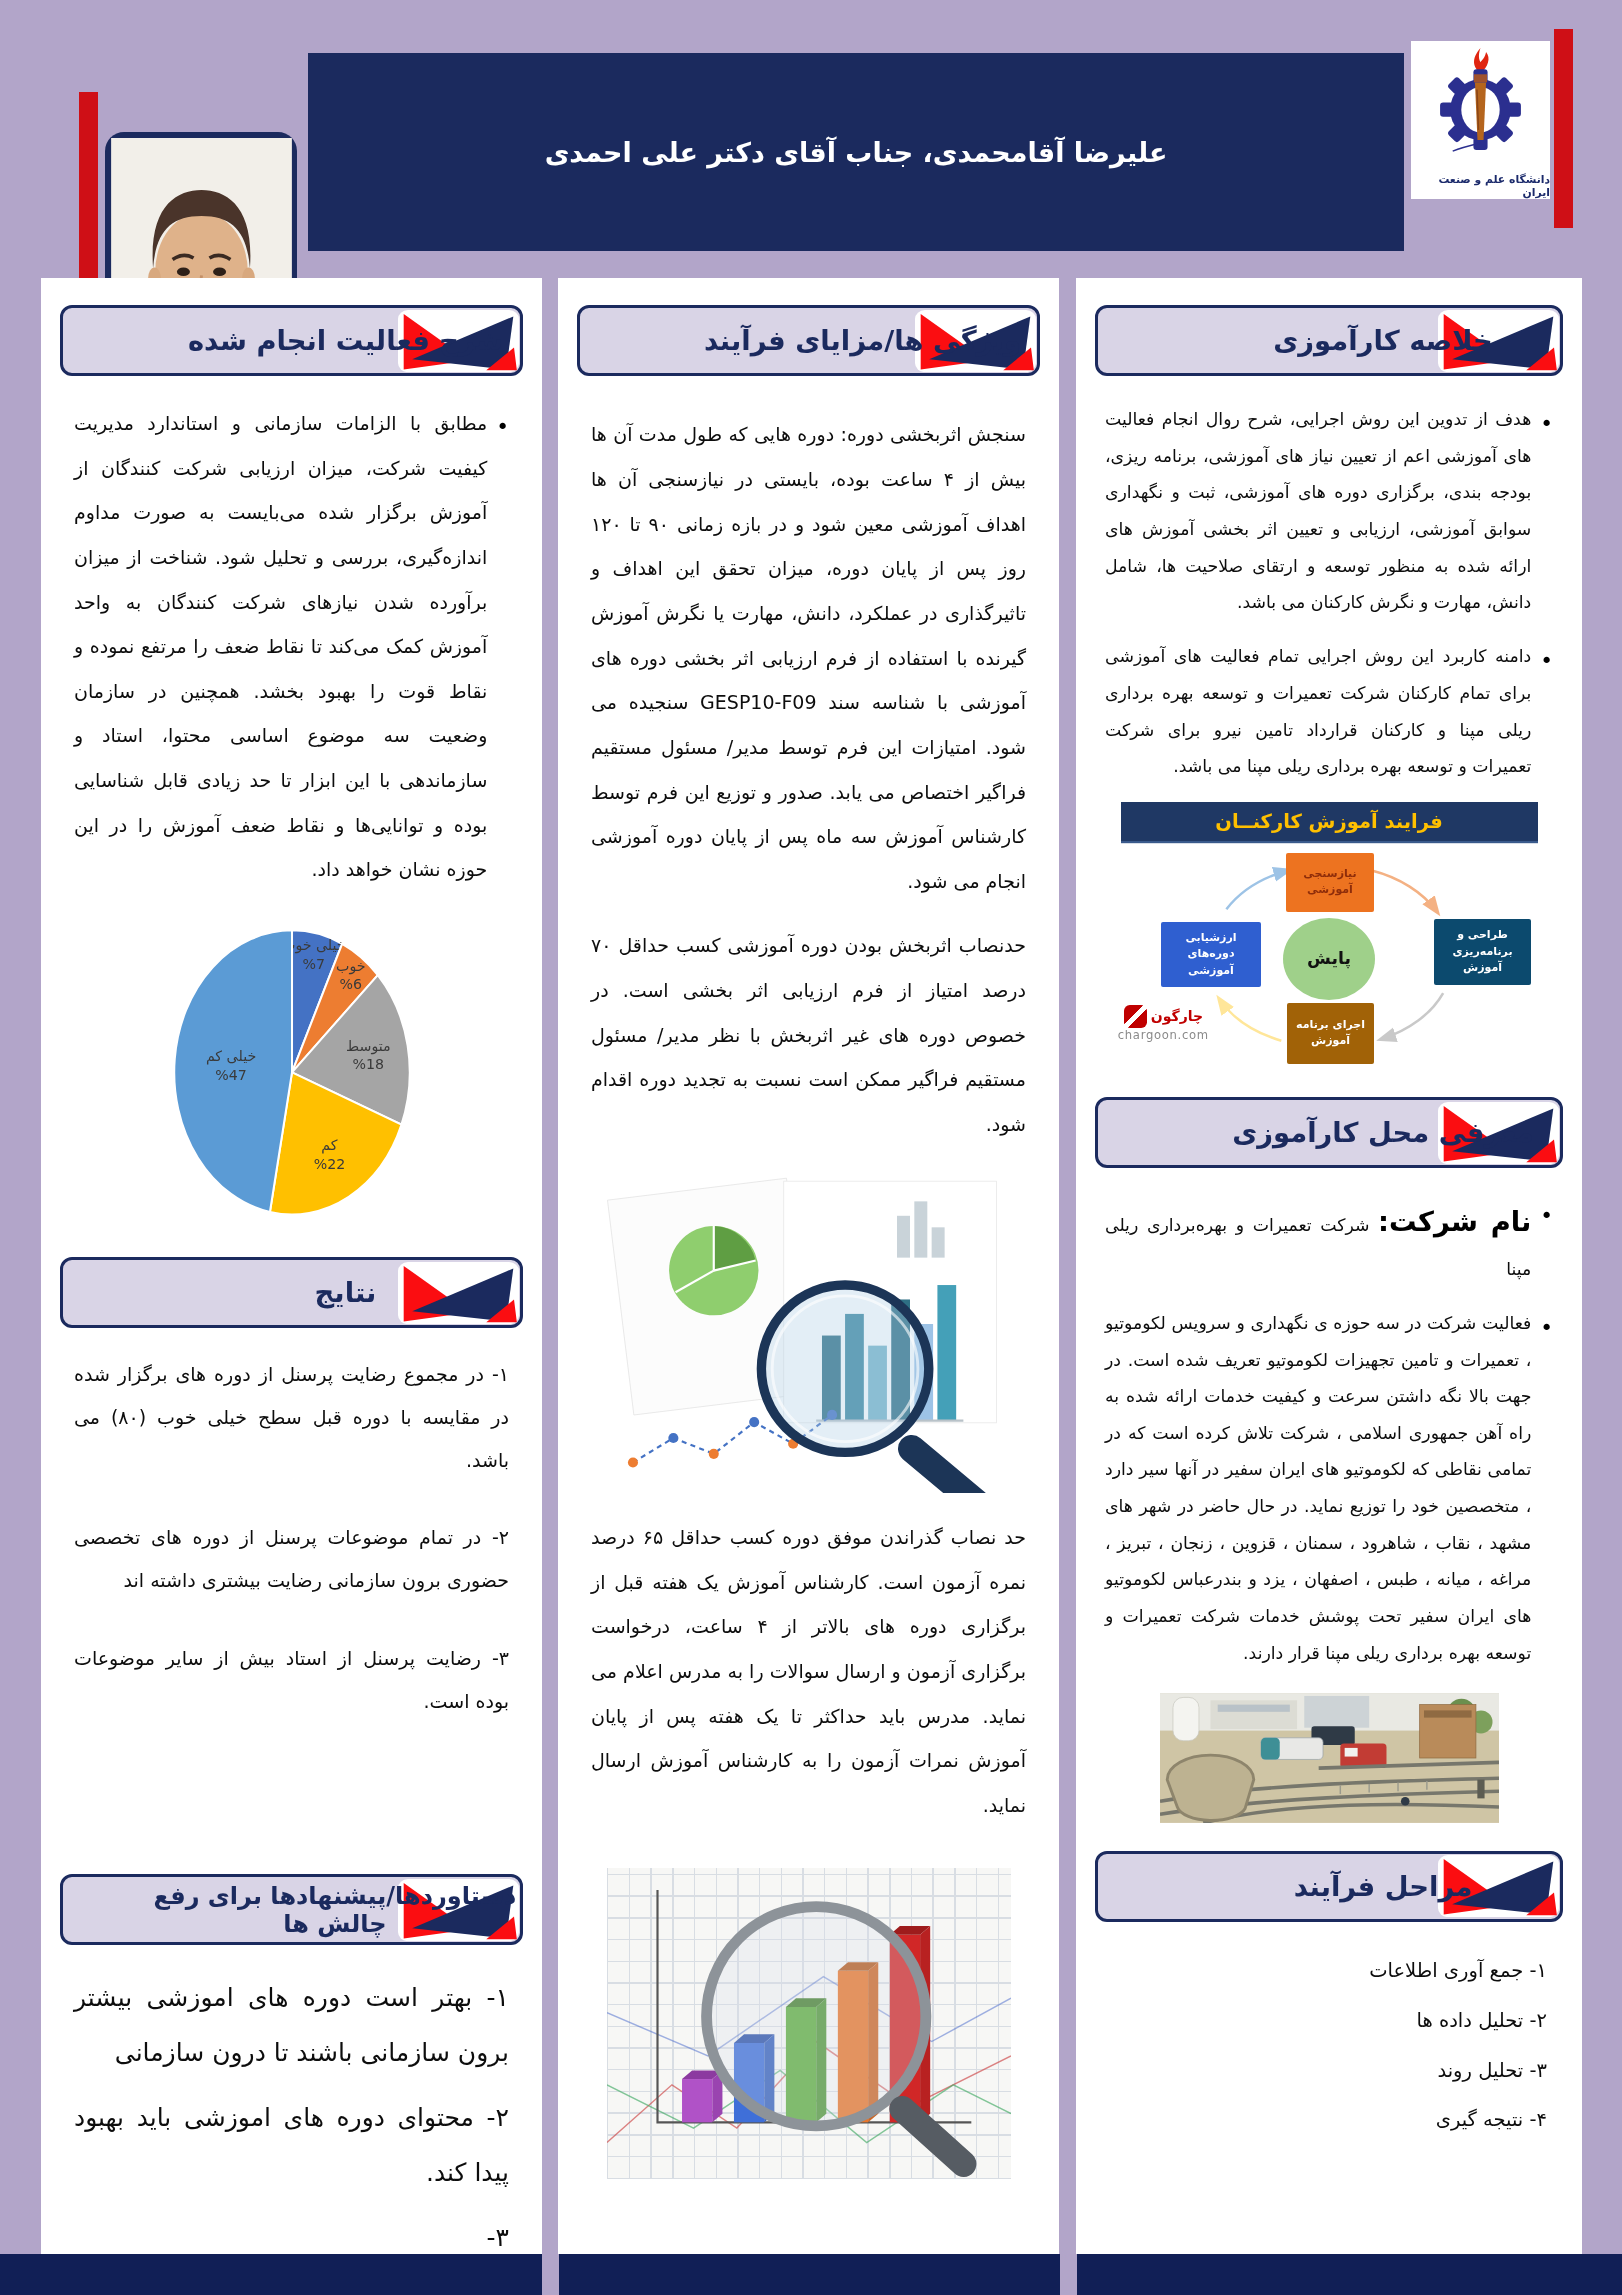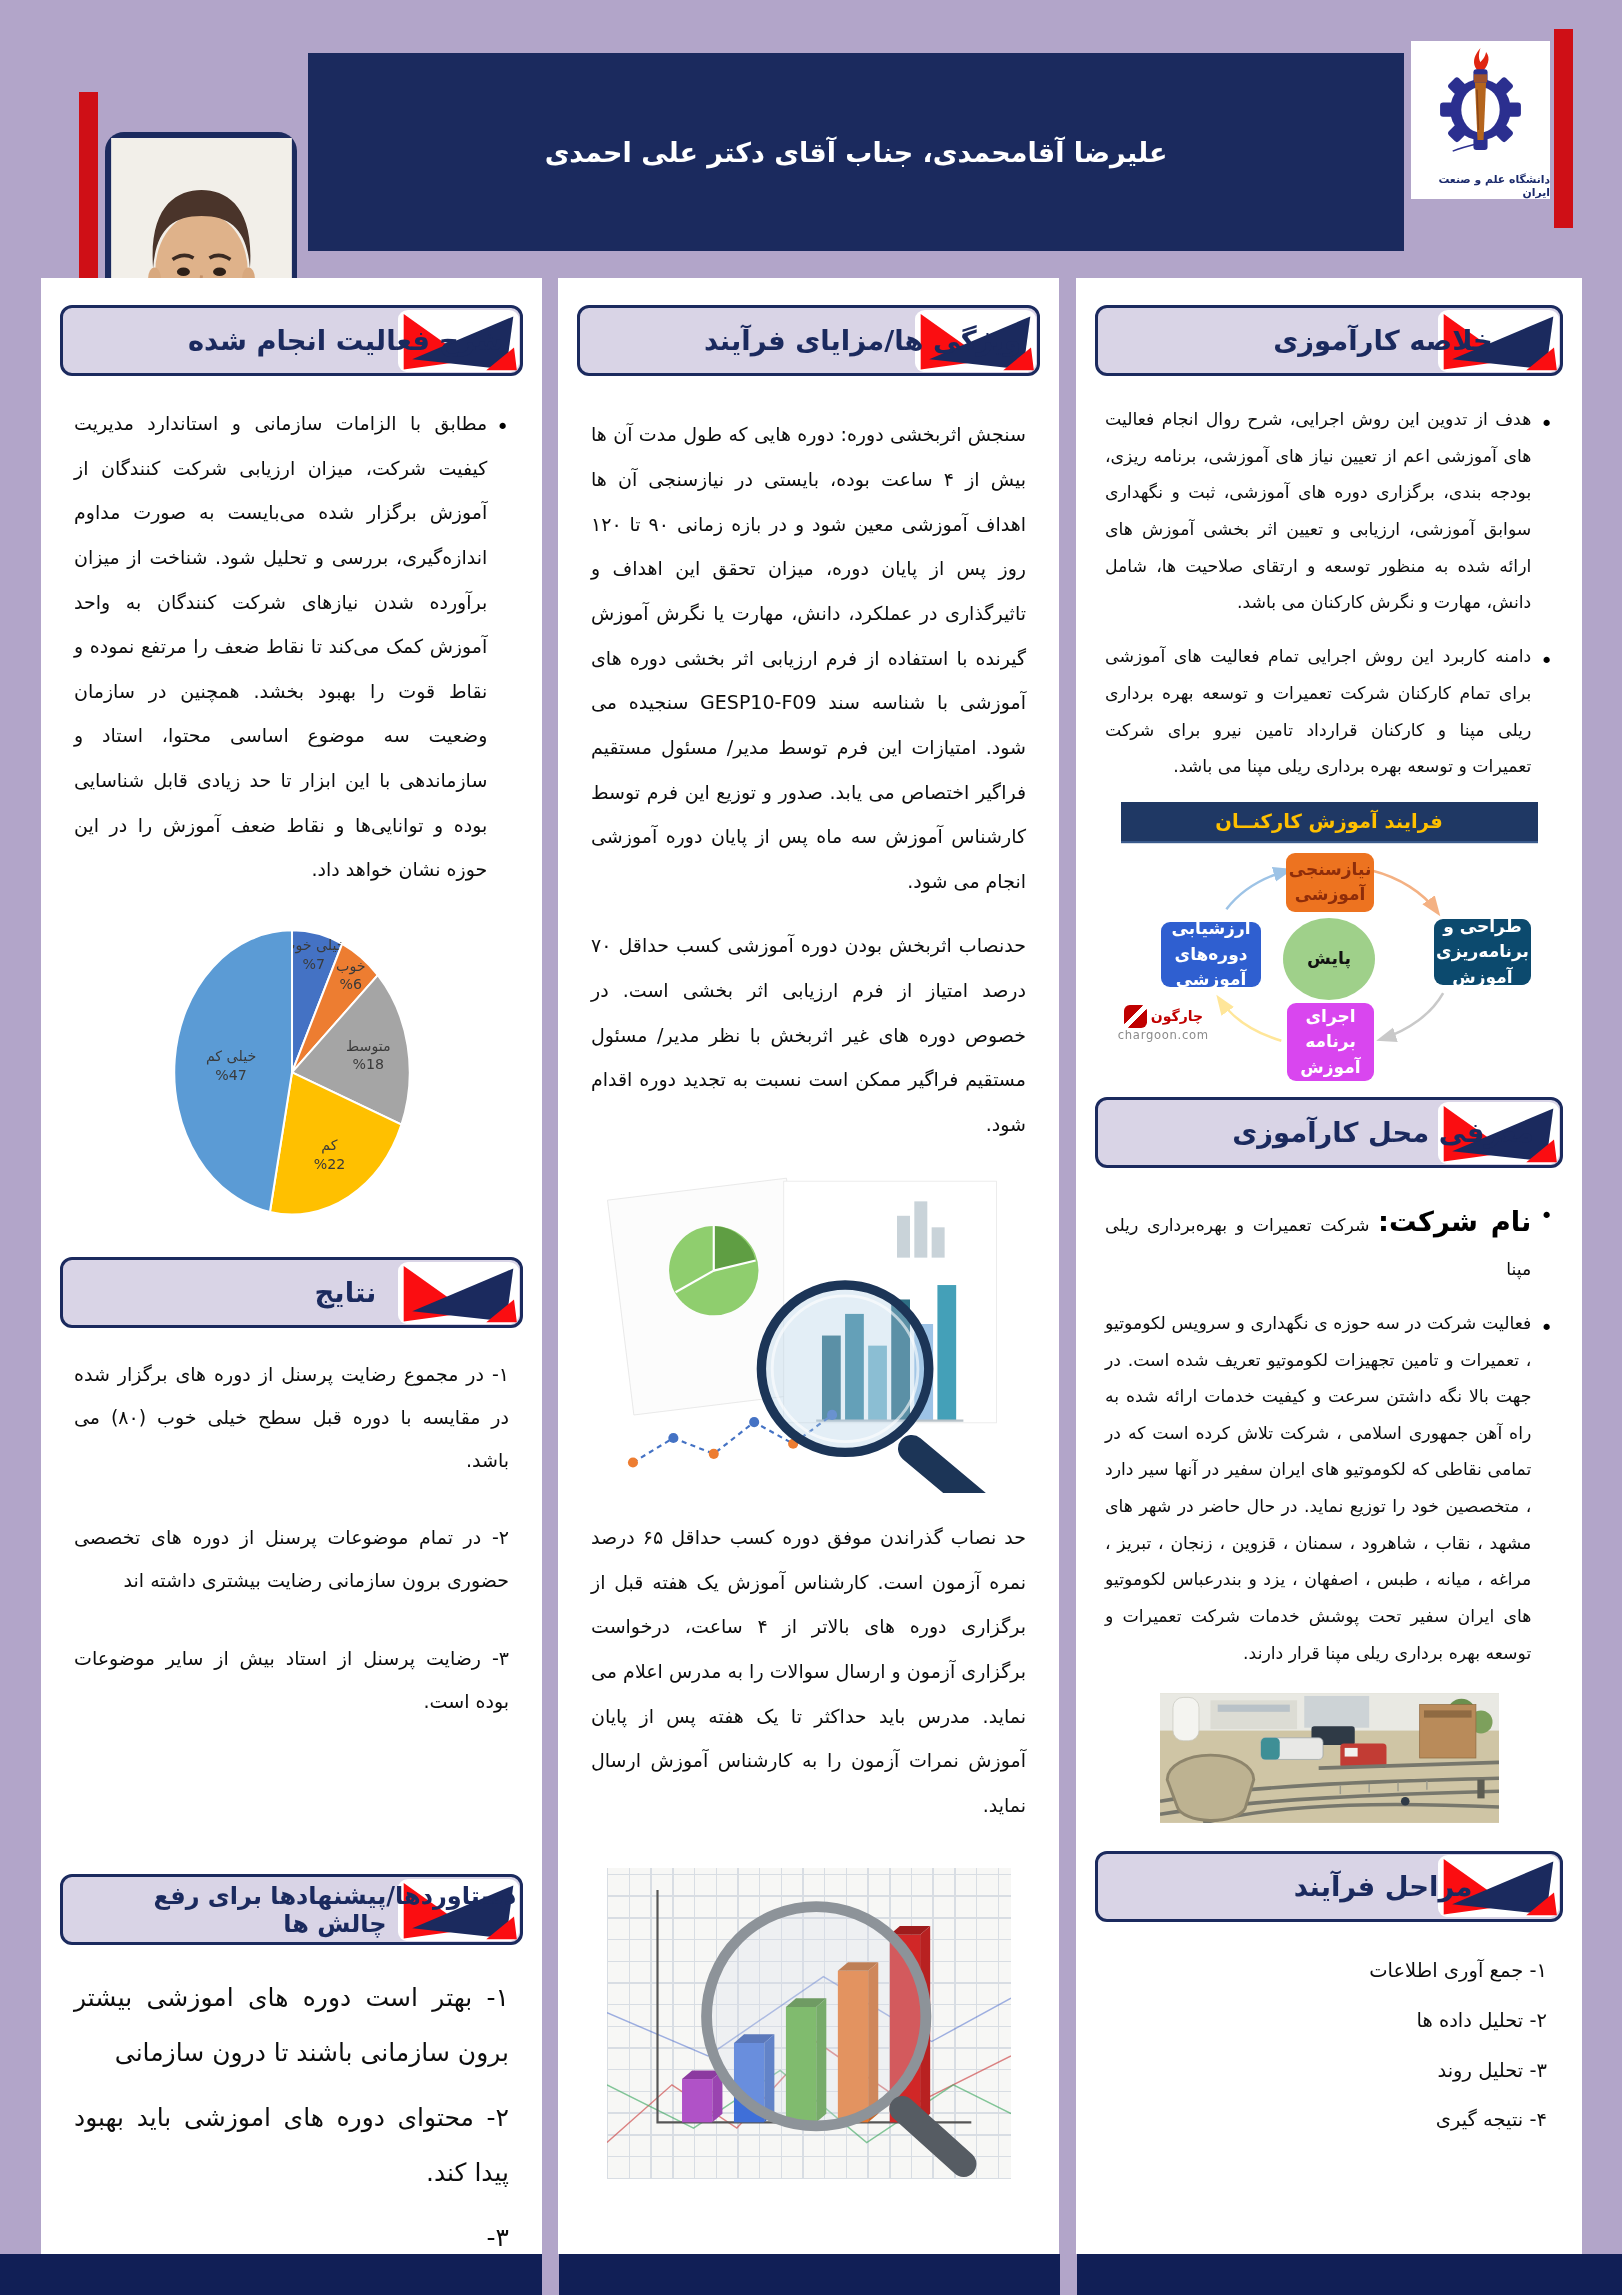--- a/index.html
+++ b/index.html
@@ -44,25 +44,25 @@
   .steps{margin:10px 35px;}
   .step-item{font-size:19.5px;line-height:2.55;text-align:right;color:#0d0d0d;}
 
   
   .diag-wrap{width:448px;margin:17.3px auto 21.7px;}
   .diag-titlebar{width:417px;height:39px;margin:0 auto 8.7px;background:#1f3864;display:flex;align-items:center;justify-content:center;
                  box-shadow:0 2.2px 0 #3a5a8c;}
   .diag-title{color:#ffc000;font-size:19.5px;font-weight:bold;letter-spacing:0.7px;}
   .cycle{position:relative;width:448px;height:220px;}
   .cycle svg.arrows{position:absolute;inset:0;}
-  .node{position:absolute;border-radius:9px;display:flex;align-items:center;justify-content:center;
-        text-align:center;font-size:17px;font-weight:bold;padding:4.3px;box-sizing:border-box;line-height:1.5;}
+  .node{position:absolute;border-radius:2px;display:flex;align-items:center;justify-content:center;
+        text-align:center;font-size:11px;font-weight:bold;padding:4.3px;box-sizing:border-box;line-height:1.5;}
   .n-top{left:181px;top:2.9px;width:88px;height:59px;background:#ed7320;color:#8e2d0a;}
   .n-right{left:329px;top:69px;width:97px;height:66px;background:#0c4a6e;color:#ffffff;}
-  .n-bottom{left:182px;top:153px;width:87px;height:78px;background:#d946ef;color:#ffffff;}
+  .n-bottom{left:182px;top:153px;width:87px;height:61px;background:#a16207;color:#ffffff;}
   .n-left{left:56px;top:72px;width:100px;height:65px;background:#2f5fd0;color:#ffffff;}
   .n-center{left:178px;top:68px;width:92px;height:82px;background:#9fd08a;color:#111;border-radius:50%;font-size:17.3px;}
   .watermark{position:absolute;left:4.3px;top:155px;width:108px;text-align:center;direction:ltr;}
   .wm-row{display:flex;align-items:center;justify-content:center;gap:4.3px;}
   .wm-glyph{width:23px;height:23px;border-radius:5.8px;background:linear-gradient(135deg,#c00000 42%,#ffffff 42% 58%,#c00000 58%);}
   .wm-name{color:#c00000;font-size:14px;font-weight:bold;}
   .wm-domain{color:#8a8a8a;font-size:11.6px;letter-spacing:0.7px;}
 
   
   .img-block{display:block;margin:21.7px auto;}

